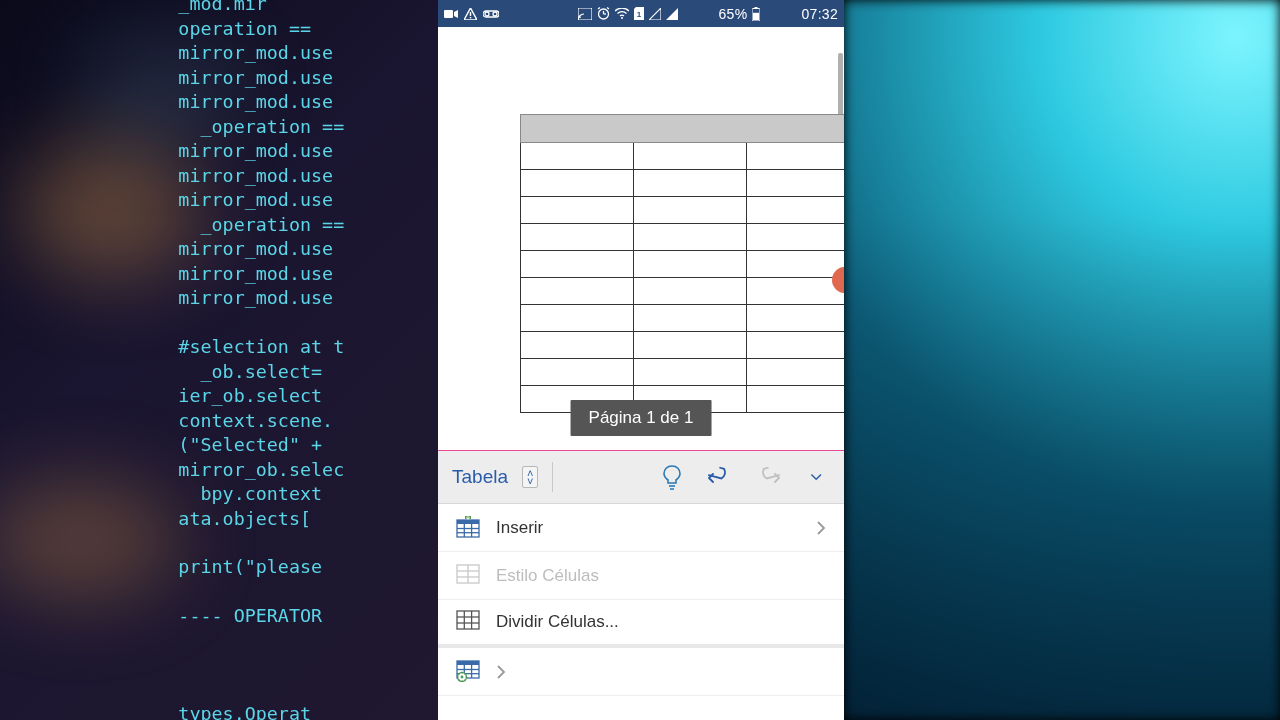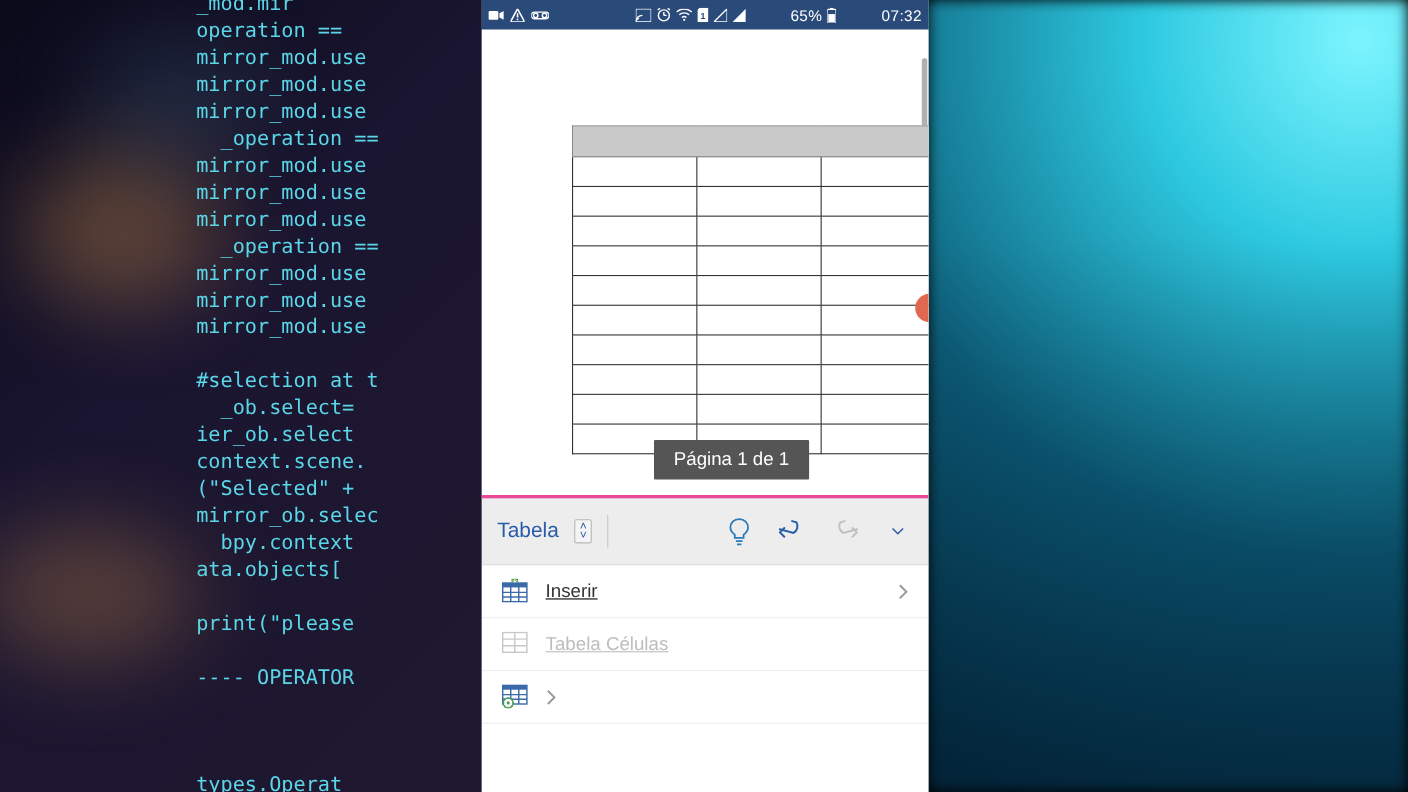--- a/index.html
+++ b/index.html
@@ -114,36 +114,35 @@
 }
 .page-toast {
   position: absolute;
   left: 50%; transform: translateX(-50%);
   bottom: 14px;
   background: #555;
   color: #fff;
   padding: 8px 18px;
   font-size: 17px;
   border-radius: 1px;
-  margin-left: 24px;
 }
 .selection-handle {
   position: absolute;
   right: -2px;
   top: 240px;
   width: 14px; height: 26px;
   background: #e06850;
   border-radius: 14px 0 0 14px;
 }
 
 
 .toolbar {
-  height: 64px;
+  height: 54px;
   background: #ededed;
-  border-top: 3px solid #ec4899;
+  border-top: 1px solid #ec4899;
   border-bottom: 1px solid #d8d8d8;
   display: flex;
   align-items: center;
   padding: 0 4px 0 14px;
 }
 .toolbar .tab-label {
   color: #2a5caa;
   font-size: 19px;
 }
 .toolbar .spinner {
@@ -174,21 +173,20 @@
   flex: 1;
   background: #fff;
   overflow: hidden;
 }
 .menu-item {
   display: flex;
   align-items: center;
   height: 48px;
   padding: 0 18px;
   border-bottom: 1px solid #eee;
-  text-decoration: underline;
 }
 .menu-item.group-sep { border-bottom: 4px solid #e8e8e8; }
 .menu-item.disabled { color: #bdbdbd; }
 .menu-item .mi-icon {
   width: 24px; height: 24px;
   margin-right: 16px;
   flex-shrink: 0;
 }
 .menu-item .mi-label {
   font-size: 17px;
@@ -450,23 +448,35 @@
 
     <div class="menu-item disabled">
       <span class="mi-icon">
         <svg width="24" height="20" viewBox="0 0 24 20">
           <rect x="1" y="1" width="22" height="18" fill="none" stroke="#c8c8c8" stroke-width="1.3"></rect>
           <line x1="12" y1="1" x2="12" y2="19" stroke="#c8c8c8" stroke-width="1.3"></line>
           <line x1="1" y1="7" x2="23" y2="7" stroke="#c8c8c8" stroke-width="1.3"></line>
           <line x1="1" y1="13" x2="23" y2="13" stroke="#c8c8c8" stroke-width="1.3"></line>
         </svg>
       </span>
-      <span class="mi-label">Tabela Células</span>
-    </div>
-
+      <span class="mi-label">Estilo Células</span>
+    </div>
+
+    <div class="menu-item group-sep">
+      <span class="mi-icon">
+        <svg width="24" height="20" viewBox="0 0 24 20">
+          <rect x="1" y="1" width="22" height="18" fill="none" stroke="#555" stroke-width="1.3"></rect>
+          <line x1="8.3" y1="1" x2="8.3" y2="19" stroke="#555" stroke-width="1.3"></line>
+          <line x1="15.6" y1="1" x2="15.6" y2="19" stroke="#555" stroke-width="1.3"></line>
+          <line x1="1" y1="7" x2="23" y2="7" stroke="#555" stroke-width="1.3"></line>
+          <line x1="1" y1="13" x2="23" y2="13" stroke="#555" stroke-width="1.3"></line>
+        </svg>
+      </span>
+      <span class="mi-label">Dividir Células...</span>
+    </div>
 
     <div class="menu-item">
       <span class="mi-icon">
         <svg width="24" height="22" viewBox="0 0 24 22">
           <rect x="1" y="1" width="22" height="17" fill="none" stroke="#3a6aa8" stroke-width="1.3"></rect>
           <rect x="1" y="1" width="22" height="4" fill="#3a6aa8"></rect>
           <line x1="8.3" y1="1" x2="8.3" y2="18" stroke="#3a6aa8" stroke-width="1.3"></line>
           <line x1="15.6" y1="1" x2="15.6" y2="18" stroke="#3a6aa8" stroke-width="1.3"></line>
           <line x1="1" y1="9.5" x2="23" y2="9.5" stroke="#3a6aa8" stroke-width="1.3"></line>
           <line x1="1" y1="13.7" x2="23" y2="13.7" stroke="#3a6aa8" stroke-width="1.3"></line>

